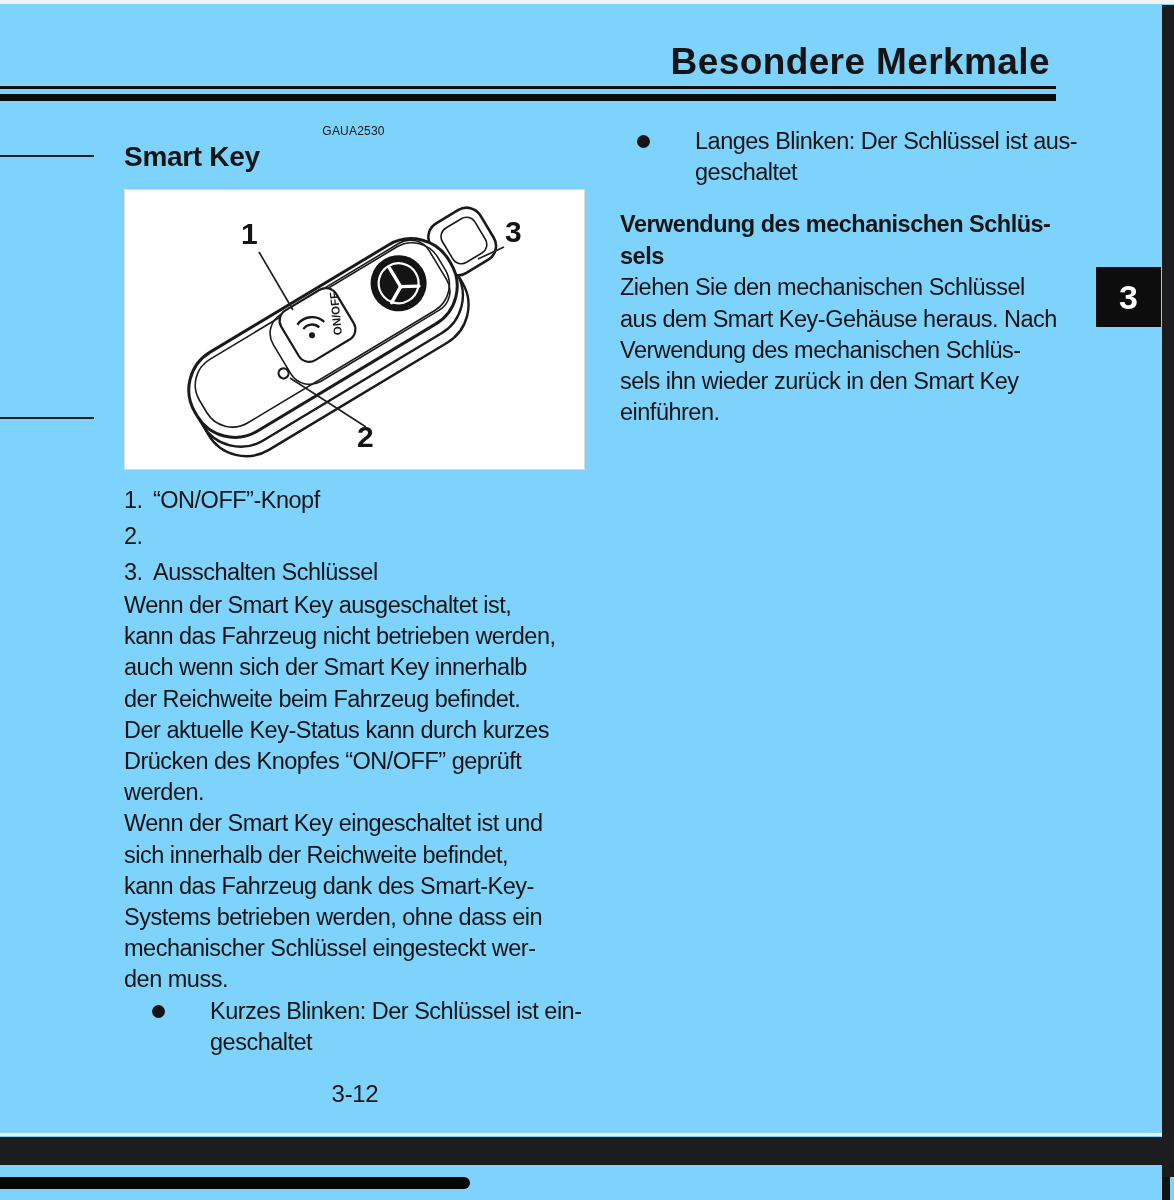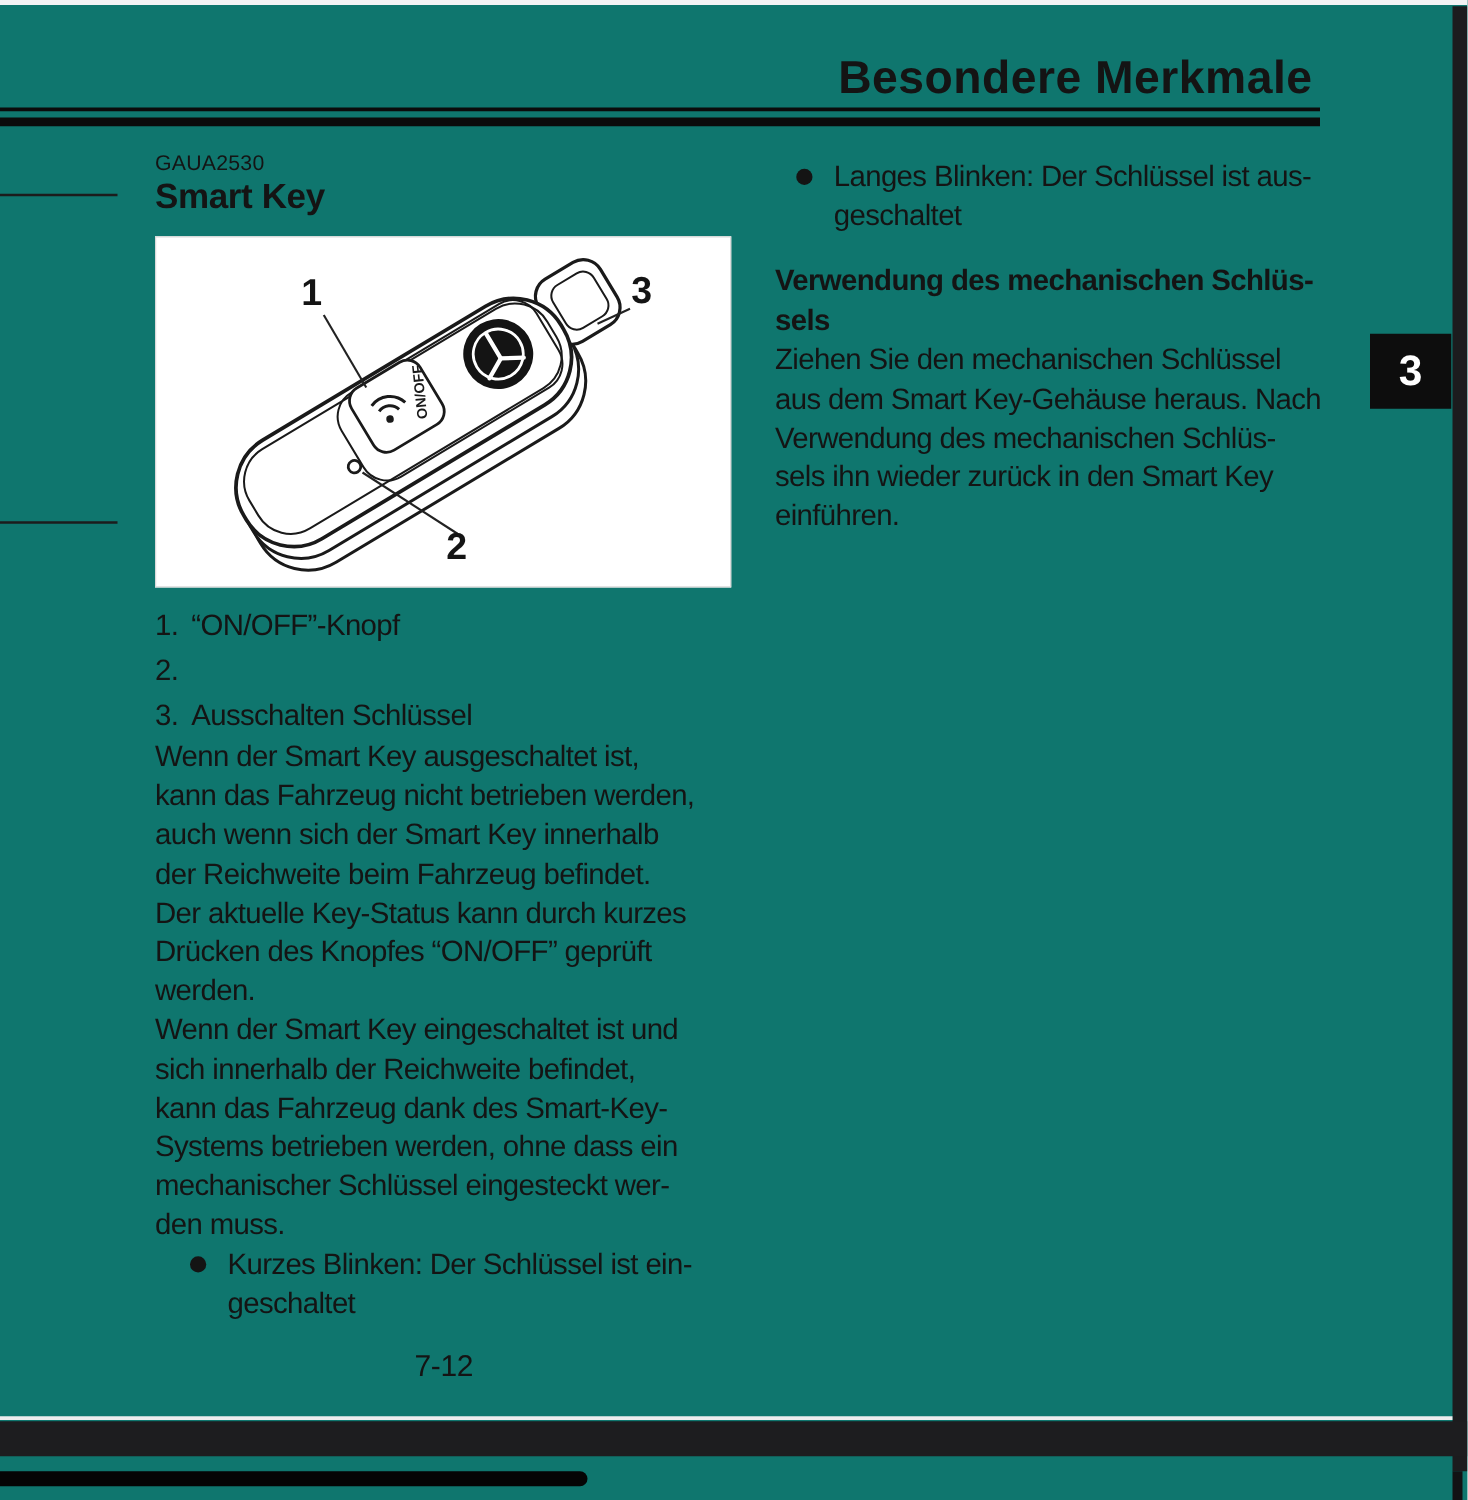--- a/index.html
+++ b/index.html
@@ -1,39 +1,39 @@
 <!DOCTYPE html>
 <html><head>
 <meta charset="utf-8">
 <style>
   html,body{margin:0;padding:0;background:#fff;}
   .page{
-    position:relative;width:1174px;height:1200px;background:#0f766e;overflow:hidden;
+    position:relative;width:1174px;height:1200px;background:#7dd3fc;overflow:hidden;
     font-family:"Liberation Sans", sans-serif;color:#141414;
   }
   .top-edge{position:absolute;left:0;top:0;width:1174px;height:4px;background:#f3f3f4;}
   .doc-title{position:absolute;top:41px;right:124px;font-size:37px;font-weight:bold;letter-spacing:.4px;white-space:pre;}
   .rule-thin{position:absolute;left:0;top:86px;width:1056px;height:3px;background:#0b0b0b;}
   .rule-thick{position:absolute;left:0;top:94px;width:1056px;height:7px;background:#0b0b0b;}
 
   .note-line{position:absolute;left:0;width:94px;height:2px;background:#1c1c1c;}
   .note-line.top{top:155px;}
   .note-line.bottom{top:417px;}
   .note-fragment{position:absolute;left:0;top:166px;width:100px;font-size:23.5px;line-height:31.2px;letter-spacing:-.5px;white-space:pre;}
 
   .col-left{position:absolute;left:124px;top:122px;width:470px;}
-  .ref-code{text-align:left;padding-right:11px;font-size:17px;line-height:18px;letter-spacing:.2px;}
+  .ref-code{text-align:center;padding-right:11px;font-size:12px;line-height:18px;letter-spacing:.2px;}
   .sec-heading{font-size:28px;font-weight:bold;line-height:34px;letter-spacing:-.3px;white-space:pre;}
   .figure-box{margin-top:15px;width:459px;height:279px;border:1px solid #dadada;position:relative;background:#fff;}
   .legend{margin-top:12px;font-size:23.5px;letter-spacing:-.5px;}
   .legend-row{display:flex;line-height:36px;}
   .legend-num{width:29px;flex:none;}
   .legend-text{white-space:pre;text-align:right;}
   .body-para{margin:0;font-size:23.5px;line-height:31.2px;letter-spacing:-.5px;white-space:pre;}
-  .bullet-row{display:flex;align-items:flex-start;}
+  .bullet-row{display:flex;align-items:flex-start;gap:28px;}
   .bullet-dot{width:13px;height:13px;border-radius:50%;background:#141414;flex:none;margin-top:9px;}
   .col-left .bullet-dot{margin-left:28px;margin-right:17px;}
   .col-right .bullet-dot{margin-left:17px;margin-right:17px;}
   .bullet-text{font-size:23.5px;line-height:31.2px;letter-spacing:-.5px;white-space:pre;}
 
   .col-right{position:absolute;left:620px;top:126px;width:442px;}
   .sub-heading{margin:0;margin-top:34px;font-size:23.5px;font-weight:bold;line-height:31px;letter-spacing:-.5px;white-space:pre;}
   .sub-heading.second{margin-top:21px;line-height:31.5px;}
 
   .chapter-tab{position:absolute;left:1096px;top:267px;width:65px;height:60px;background:#0d0d0d;
@@ -154,18 +154,18 @@
 aus dem Smart Key-Gehäuse heraus. Nach
 Verwendung des mechanischen Schlüs-
 sels ihn wieder zurück in den Smart Key
 einführen.</p>
   </div>
 
   <div class="chapter-tab">3</div>
   <div class="right-strip"></div>
   <div class="right-strip-lower"></div>
 
-  <div class="page-number">7-12</div>
+  <div class="page-number">3-12</div>
   <div class="page-edge"></div>
   <div class="dark-band"></div>
   <div class="next-page-bar"></div>
 
 </div>
 
 </body></html>

